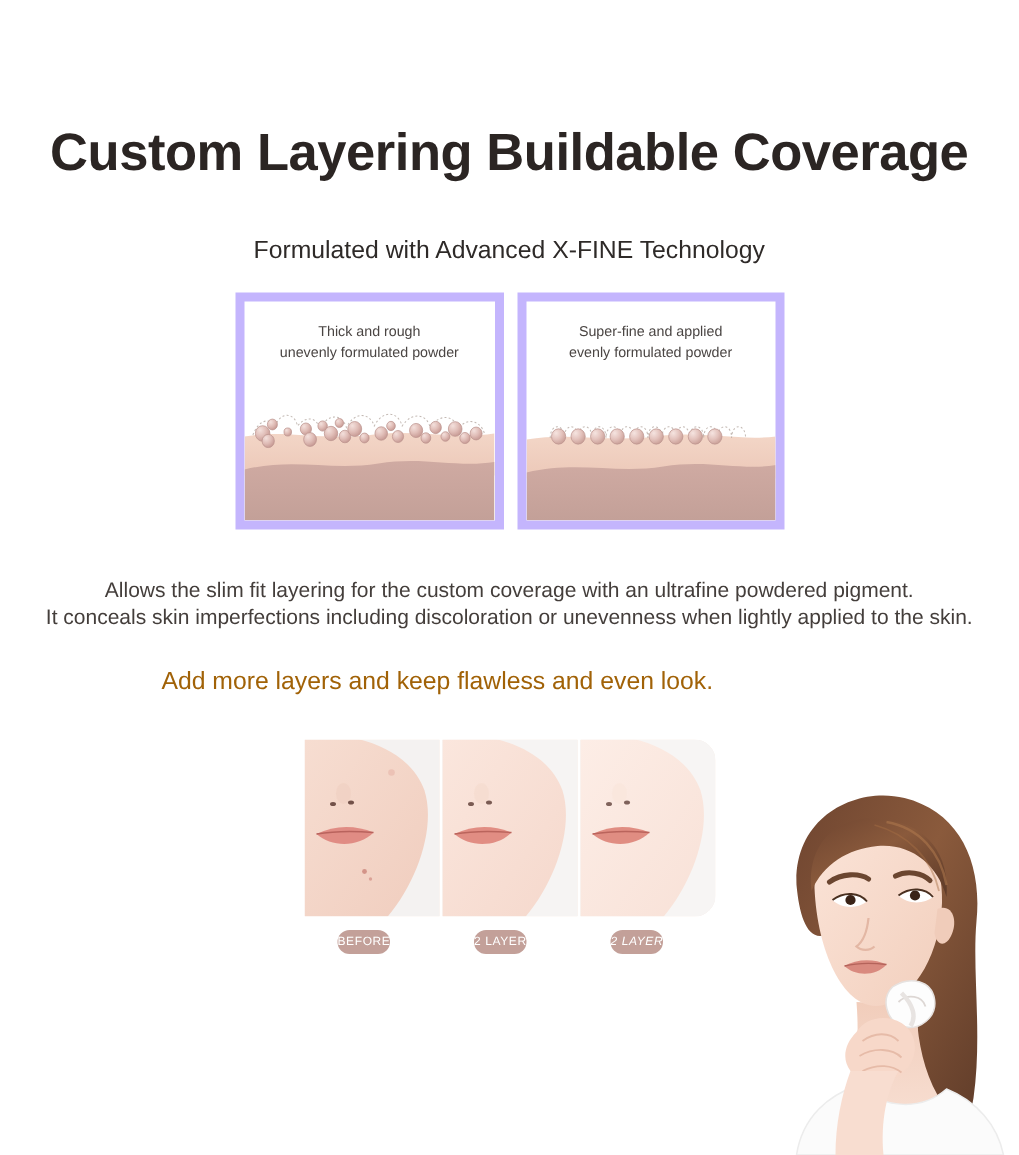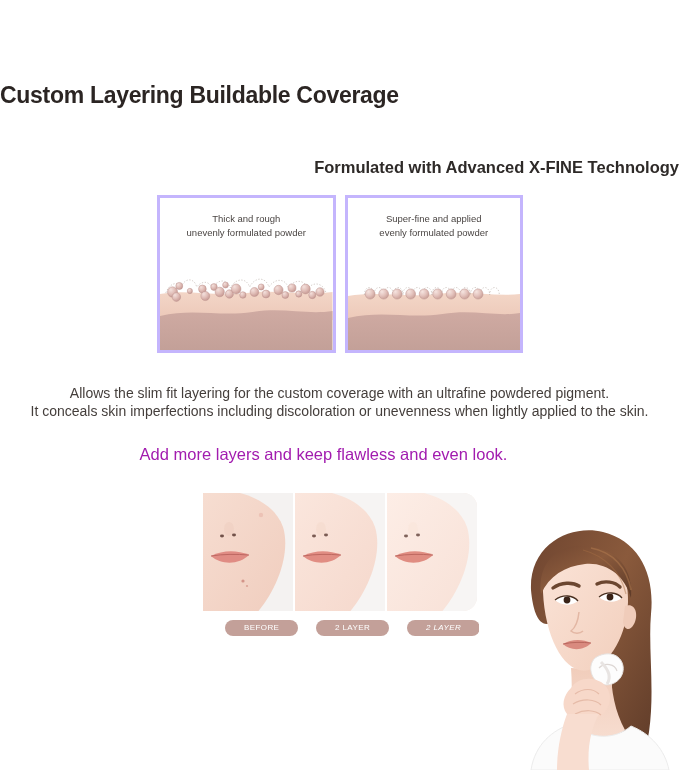--- a/index.html
+++ b/index.html
@@ -21,55 +21,55 @@
     inset: 0;
     background: #ffffff;
   }
 
   
   .headline {
     position: absolute;
     top: 82px;
     left: 0;
     width: 679px;
-    text-align: left;
-    font-size: 23px;
+    text-align: center;
+    font-size: 35px;
     font-weight: bold;
     letter-spacing: -0.3px;
     color: #2b2523;
     white-space: nowrap;
   }
 
   .subhead {
     position: absolute;
     top: 158px;
     left: 0;
     width: 679px;
-    text-align: right;
+    text-align: center;
     font-size: 16.5px;
-    font-weight: bold;
+    font-weight: normal;
     color: #2e2a28;
     white-space: nowrap;
   }
 
   
   .panels {
     position: absolute;
     top: 195px;
     left: 157px;
     width: 366px;
     height: 158px;
     display: flex;
     gap: 9px;
   }
   .panel {
     position: relative;
     width: 179px;
     height: 158px;
-    border: 3px solid #c4b5fd;
+    border: 6px solid #c4b5fd;
     background: #ffffff;
     box-sizing: border-box;
     overflow: hidden;
   }
   .panel-caption {
     position: absolute;
     top: 14px;
     left: 0;
     width: 100%;
     text-align: center;
@@ -100,23 +100,22 @@
   }
   .bodycopy div { white-space: nowrap; }
 
   .callout {
     position: absolute;
     top: 445px;
     left: 0;
     width: 583px;
     text-align: center;
     font-size: 16.5px;
-    color: #a21caf;
+    color: #a16207;
     white-space: nowrap;
-    margin-left: 32px;
   }
 
   
   .layers {
     position: absolute;
     top: 493px;
     left: 203px;
     width: 274px;
     height: 118px;
   }
@@ -141,21 +140,21 @@
     top: 620px;
     left: 203px;
     width: 280px;
     height: 18px;
   }
   .badge {
     position: absolute;
     top: 0;
     height: 16px;
     line-height: 16px;
-    padding: 0 19px;
+    padding: 0 0;
     border-radius: 9px;
     background: #c3a099;
     color: #ffffff;
     font-size: 8px;
     letter-spacing: 0.4px;
     white-space: nowrap;
   }
   .badge.b0 { left: 22px; }
   .badge.b1 { left: 113px; }
   .badge.b2 { left: 204px; font-style: italic; }

